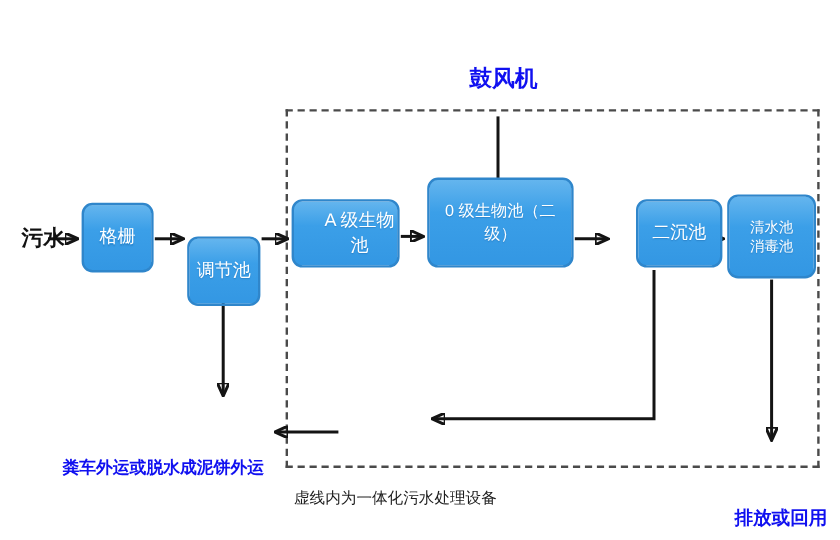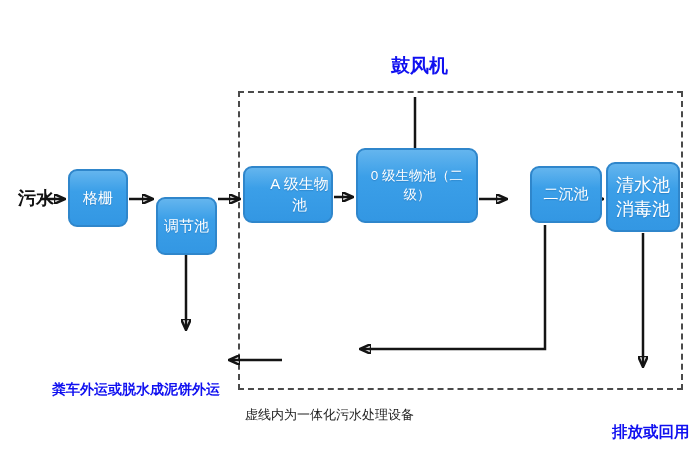--- a/index.html
+++ b/index.html
@@ -20,21 +20,21 @@
     color:#ffffff;
     display:flex;flex-direction:column;align-items:center;justify-content:center;
     text-align:center;font-size:15px;line-height:1.35;
     text-shadow:0 1px 1px rgba(0,60,120,0.25);
   }
   .n-grid{left:68px;top:169px;width:60px;height:58px;}
   .n-regulating{left:156px;top:169px;width:61px;height:58px;margin-top:28px;}
   .n-abio{left:243px;top:166px;width:90px;height:57px;padding-left:23px;}
   .n-obio{left:356px;top:148px;width:122px;height:75px;font-size:13.5px;}
   .n-secsed{left:494px;top:166px;width:72px;height:57px;margin-left:36px;}
-  .n-clear{left:606px;top:162px;width:74px;height:70px;font-size:18px;}
+  .n-clear{left:606px;top:162px;width:74px;height:70px;font-size:12px;}
   .n-sludge{left:283px;top:318px;width:73px;height:67px;font-size:16px;}
   .lbl{position:absolute;white-space:nowrap;}
   .lbl-source{left:18px;top:186px;font-size:18px;font-weight:bold;color:#111111;}
   .lbl-blower{left:391px;top:53px;font-size:19px;font-weight:bold;color:var(--blue-text,#1010f0);}
   .lbl-sludge-out{left:52px;top:349px;font-size:14px;font-weight:bold;color:var(--blue-text,#1010f0);margin-top:32px;}
   .lbl-note{left:245px;top:406px;font-size:13px;color:#1c1c1c;}
   .lbl-discharge{left:612px;top:422px;font-size:15.5px;font-weight:bold;color:var(--blue-text,#1010f0);}
   svg line, svg path{stroke:var(--arrow,#141414);stroke-width:2.5px;fill:none;}
 </style>
 </head>

